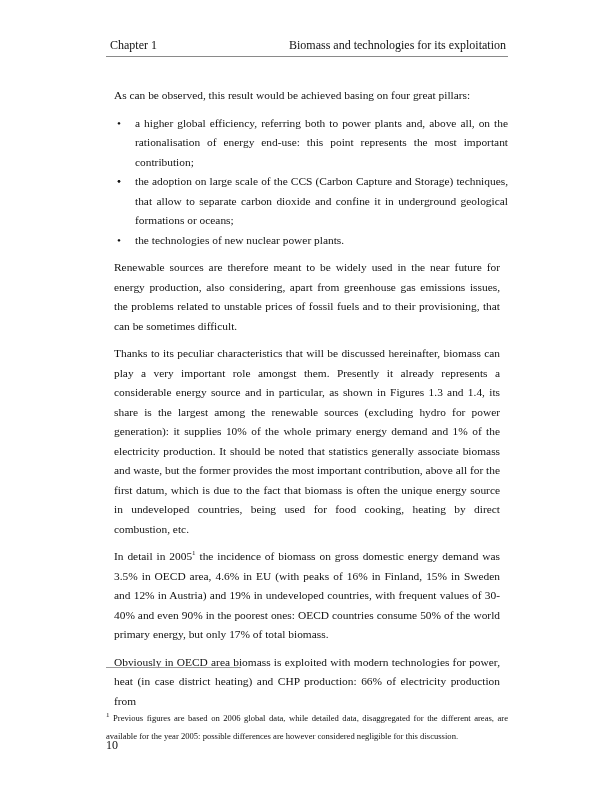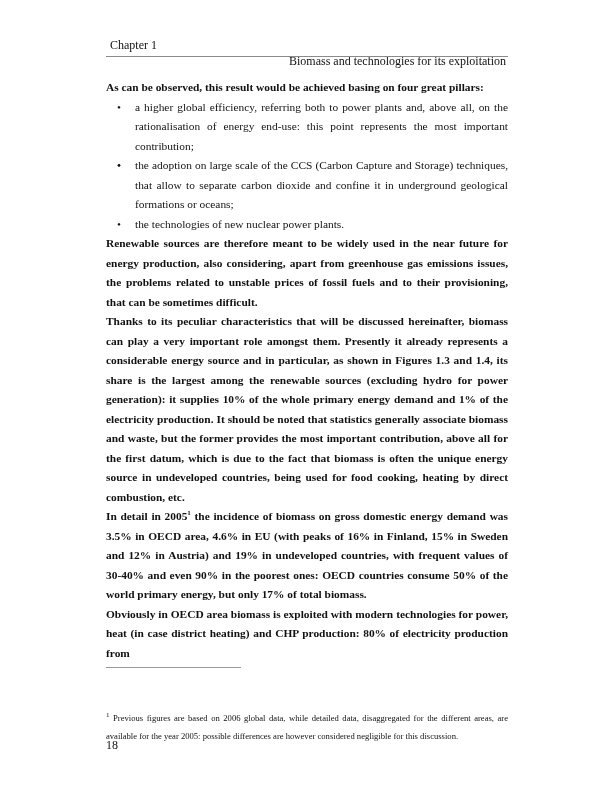--- a/index.html
+++ b/index.html
@@ -1,26 +1,26 @@
 <!DOCTYPE html>
 <html><head>
 <meta charset="utf-8">
 <style>
   html, body { margin: 0; padding: 0; background: #ffffff; }
   body { width: 612px; height: 792px; position: relative; overflow: hidden;
          font-family: "Liberation Serif", "DejaVu Serif", serif; color: #111; }
   .header { position: absolute; left: 106px; top: 38px; width: 402px; height: 16px;
             font-size: 12px; text-align: right; }
   .header .left { position: absolute; left: 4px; top: 0; }
-  .header .right { position: absolute; right: 2px; top: 16px; }
+  .header .right { position: absolute; right: 2px; top: 0; }
   .header-rule { position: absolute; left: 106px; top: 56px; width: 402px; height: 0;
                  border-top: 1px solid #8a8a8a; }
   .body { position: absolute; left: 106px; top: 78px; width: 402px;
           font-size: 11.4px; line-height: 19.5px; }
-  .body p { margin: 0; text-align: justify; font-weight: bold; }
+  .body p { margin: 8px; text-align: justify; }
   .bullets { list-style: none; margin: 0; padding: 0; }
   .bullets li { position: relative; padding-left: 29px; text-align: justify; }
   .bullets li .dot { position: absolute; left: 11px; top: 0; }
   sup { font-size: 7px; line-height: 0; vertical-align: super; }
   .fn-rule { position: absolute; left: 106px; top: 667px; width: 135px; height: 0;
              border-top: 1px solid #9a9a9a; }
   .footnote { position: absolute; left: 106px; top: 677px; width: 402px;
               font-size: 8.6px; line-height: 18px; text-align: justify; margin-top: 32px; }
   .page-number { position: absolute; left: 106px; top: 738px; font-size: 12px; }
 </style>
@@ -48,19 +48,19 @@
       <span>the adoption on large scale of the CCS (Carbon Capture and Storage) techniques, that allow to separate carbon dioxide and confine it in underground geological formations or oceans;</span>
     </li>
     <li>
       <span class="dot">•</span>
       <span>the technologies of new nuclear power plants.</span>
     </li>
   </ul>
   <p>Renewable sources are therefore meant to be widely used in the near future for energy production, also considering, apart from greenhouse gas emissions issues, the problems related to unstable prices of fossil fuels and to their provisioning, that can be sometimes difficult.</p>
   <p>Thanks to its peculiar characteristics that will be discussed hereinafter, biomass can play a very important role amongst them. Presently it already represents a considerable energy source and in particular, as shown in Figures 1.3 and 1.4, its share is the largest among the renewable sources (excluding hydro for power generation): it supplies 10% of the whole primary energy demand and 1% of the electricity production. It should be noted that statistics generally associate biomass and waste, but the former provides the most important contribution, above all for the first datum, which is due to the fact that biomass is often the unique energy source in undeveloped countries, being used for food cooking, heating by direct combustion, etc.</p>
   <p><span>In detail in 2005</span><sup>1</sup><span> the incidence of biomass on gross domestic energy demand was 3.5% in OECD area, 4.6% in EU (with peaks of 16% in Finland, 15% in Sweden and 12% in Austria) and 19% in undeveloped countries, with frequent values of 30-40% and even 90% in the poorest ones: OECD countries consume 50% of the world primary energy, but only 17% of total biomass.</span></p>
-  <p>Obviously in OECD area biomass is exploited with modern technologies for power, heat (in case district heating) and CHP production: 80% of electricity production from</p>
+  <p>Obviously in OECD area biomass is exploited with modern technologies for power, heat (in case district heating) and CHP production: 66% of electricity production from</p>
 </div>
 
 <div class="fn-rule"></div>
 <div class="footnote"><sup>1</sup><span> Previous figures are based on 2006 global data, while detailed data, disaggregated for the different areas, are available for the year 2005: possible differences are however considered negligible for this discussion.</span></div>
 
-<div class="page-number">18</div>
+<div class="page-number">10</div>
 
 </body></html>

